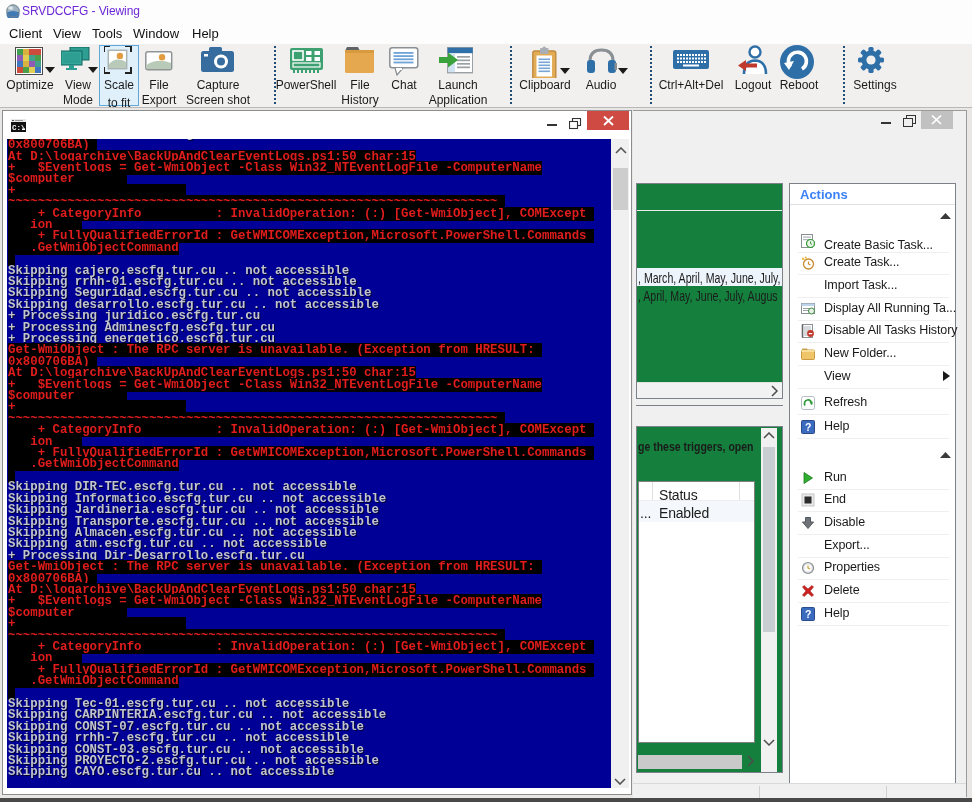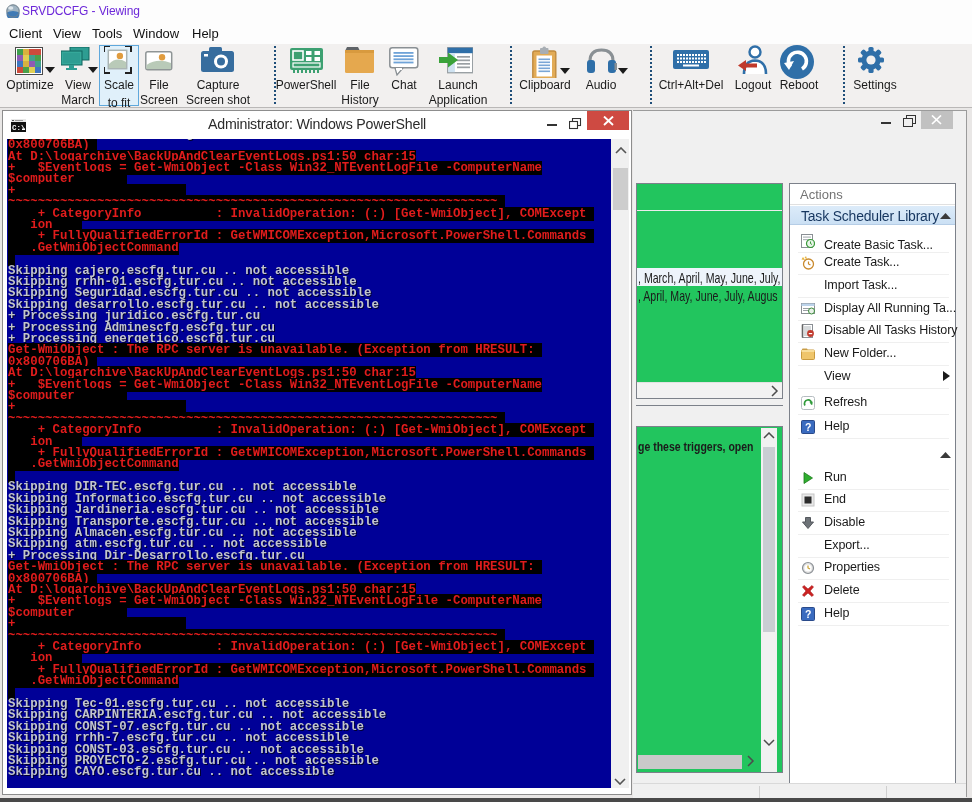--- a/index.html
+++ b/index.html
@@ -18,21 +18,21 @@
 #psclose{left:584px;top:0;width:42px;height:19px;background:#ce4a42}
 #console{left:4px;top:28px;width:604px;height:649px;background:#000097;overflow:hidden}
 #console pre{position:absolute;left:1px;top:-10.3px;font-family:"Liberation Mono",monospace;font-weight:bold;font-size:12.37px;line-height:11.414px;letter-spacing:0}
 #console .e{color:#e11c1c;background:#000000}
 #console .k{color:#c2c5cd;text-shadow:1px 1px 0 #000030}
 #psscroll{left:608px;top:28px;width:18px;height:649px;background:#f0f0f0}
 #psthumb{left:1.5px;top:29px;width:15px;height:42px;background:#cdcdcd}
 
 #tswin{left:633px;top:1px;width:334px;height:687px;background:#f0f0f0;border-top:1px solid #9b9b9b;border-right:1px solid #9b9b9b}
 #tsclose{left:288px;top:0;width:32px;height:18px;background:#c1c1c1}
-.pane{background:#22c55e;border:1px solid #7c818a;overflow:hidden}
+.pane{background:#15803d;border:1px solid #7c818a;overflow:hidden}
 #paneA{left:3px;top:72px;width:147px;height:216px}
 #rowA1{left:0;top:84px;width:145px;height:18px;background:#eef4fb}
 .prow{font-size:14.5px;color:#1b1b1b;white-space:nowrap;transform:scaleX(0.73);transform-origin:0 0}.trow{font-size:14px;color:#1b1b1b;white-space:nowrap;letter-spacing:-.2px}
 #paneAsb{left:0;top:198px;width:145px;height:16px;background:#f2f2f2;border-top:1px solid #e2e2e2}
 #lineA2{left:3px;top:294px;width:147px;height:0;border-top:1px solid #7c818a}
 #paneB{left:3px;top:315px;width:147px;height:347px}
 #tbl{position:absolute;left:1px;top:54px;width:117px;height:262px;border:1px solid #808080;background:#fff}
 #actions{left:156px;top:72px;width:167px;height:600px;background:#fff;border:1px solid #7c818a;border-bottom:none}
 .ahdr{left:0;width:165px;height:19px;background:linear-gradient(#dcebf9,#cbe0f4);border-bottom:1px solid #b5cde6;font-size:15.5px;color:#16365f;letter-spacing:-.2px}
 .ahdr span{position:absolute;left:11px;top:1px;transform:scaleX(0.9);transform-origin:0 0;white-space:nowrap}
@@ -230,25 +230,25 @@
       <rect x="-2.6" y="-13" width="5.2" height="7" rx="1.6" fill="#2f6fa8" transform="rotate(180 0 0)"></rect>
       <rect x="-2.6" y="-13" width="5.2" height="7" rx="1.6" fill="#2f6fa8" transform="rotate(225 0 0)"></rect>
       <rect x="-2.6" y="-13" width="5.2" height="7" rx="1.6" fill="#2f6fa8" transform="rotate(270 0 0)"></rect>
       <rect x="-2.6" y="-13" width="5.2" height="7" rx="1.6" fill="#2f6fa8" transform="rotate(315 0 0)"></rect>
       <circle cx="0" cy="0" r="9.5" fill="#2f6fa8"></circle>
       <circle cx="0" cy="0" r="4.6" fill="#f2f0ef"></circle>
     </g>
   </svg>
 <div class="abs tlbl" style="left:30px;top:78px;width:120px;margin-left:-60px">Optimize</div>
 <div class="abs tlbl" style="left:78px;top:78px;width:120px;margin-left:-60px">View</div>
-<div class="abs tlbl" style="left:78px;top:93px;width:120px;margin-left:-60px">March</div>
+<div class="abs tlbl" style="left:78px;top:93px;width:120px;margin-left:-60px">Mode</div>
 <div class="abs tlbl" style="left:119px;top:78px;width:120px;margin-left:-60px">Scale</div>
 <div class="abs tlbl" style="left:119px;top:96px;width:120px;margin-left:-60px">to fit</div>
 <div class="abs tlbl" style="left:159px;top:78px;width:120px;margin-left:-60px">File</div>
-<div class="abs tlbl" style="left:159px;top:93px;width:120px;margin-left:-60px">Screen</div>
+<div class="abs tlbl" style="left:159px;top:93px;width:120px;margin-left:-60px">Export</div>
 <div class="abs tlbl" style="left:218px;top:78px;width:120px;margin-left:-60px">Capture</div>
 <div class="abs tlbl" style="left:218px;top:93px;width:120px;margin-left:-60px">Screen shot</div>
 <div class="abs tlbl" style="left:306px;top:78px;width:120px;margin-left:-60px">PowerShell</div>
 <div class="abs tlbl" style="left:360px;top:78px;width:120px;margin-left:-60px">File</div>
 <div class="abs tlbl" style="left:360px;top:93px;width:120px;margin-left:-60px">History</div>
 <div class="abs tlbl" style="left:404px;top:78px;width:120px;margin-left:-60px">Chat</div>
 <div class="abs tlbl" style="left:458px;top:78px;width:120px;margin-left:-60px">Launch</div>
 <div class="abs tlbl" style="left:458px;top:93px;width:120px;margin-left:-60px">Application</div>
 <div class="abs tlbl" style="left:545px;top:78px;width:120px;margin-left:-60px">Clipboard</div>
 <div class="abs tlbl" style="left:601px;top:78px;width:120px;margin-left:-60px">Audio</div>
@@ -287,31 +287,37 @@
     <div class="abs pane" id="paneB">
       <div class="abs" style="left:1px;top:13px;font-size:12.5px;font-weight:bold;color:#1b1b1b;white-space:nowrap;width:152px;transform:scaleX(0.84);transform-origin:0 0">ge these triggers, open</div>
       <div class="abs" style="left:124px;top:1px;width:16px;height:345px;background:#f1f1f1"></div>
       <svg class="abs" style="left:126px;top:5px" width="12" height="12" viewBox="0 0 12 12">
           <path d="M1 6 L6 1 L11 6" fill="none" stroke="#4c4c4c" stroke-width="1.5"></path>
         </svg>
       <div class="abs" style="left:126px;top:20px;width:12px;height:185px;background:#c9ced3"></div>
       <svg class="abs" style="left:126px;top:312px" width="12" height="12" viewBox="0 0 12 12">
           <path d="M1 1 L6 6 L11 1" fill="none" stroke="#4c4c4c" stroke-width="1.5"></path>
         </svg>
+      <div class="abs" id="tbl">
+        <div class="abs" style="left:13px;top:0;width:1px;height:18px;background:#e0e0e0"></div>
+        <div class="abs" style="left:100px;top:0;width:1px;height:18px;background:#e0e0e0"></div>
+        <div class="abs" style="left:0;top:18px;width:115px;height:1px;background:#ededed"></div>
+        <div class="abs trow" style="left:20px;top:5px">Status</div>
+        <div class="abs" style="left:0;top:19px;width:115px;height:21px;background:#f4f8fc"></div>
+        <div class="abs trow" style="left:1px;top:23px">...</div>
+        <div class="abs trow" style="left:20px;top:23px">Enabled</div>
+      </div>
       <div class="abs" style="left:1px;top:328px;width:104px;height:14px;background:#c9c9c9"></div>
       <svg class="abs" style="left:110px;top:328px" width="12" height="12" viewBox="0 0 12 12">
           <path d="M1 1 L6 6 L1 11" fill="none" stroke="#4c4c4c" stroke-width="1.5"></path>
         </svg>
     </div>
     <div class="abs" id="actions">
-      <div class="abs" style="left:10px;top:3px;font-size:13px;font-weight:normal;color:#737373">Actions</div>
+      <div class="abs" style="left:10px;top:3px;font-size:13px;font-weight:bold;color:#3b82f6">Actions</div>
       <div class="abs" style="left:0;top:20px;width:165px;height:1px;background:#e0e0e0"></div>
-      <div class="abs ahdr" style="top:22px">
-          <span>Task Scheduler Library</span>
-        </div>
       <svg class="abs" style="left:150px;top:29px" width="11" height="6" viewBox="0 0 11 6">
           <path d="M5.5 0 L11 6 L0 6 Z" fill="#3a3a3a"></path>
         </svg>
       <div class="abs aitem" style="top:54px">Create Basic Task...</div>
         <svg class="abs" style="left:11px;top:50px" width="14" height="14" viewBox="0 0 14 14">
           <rect x="0.5" y="0.5" width="11" height="13" fill="#fff" stroke="#8a8f94"></rect>
           <rect x="2" y="2.5" width="8" height="1.2" fill="#b0b5ba"></rect>
           <rect x="2" y="5" width="8" height="1.2" fill="#b0b5ba"></rect>
           <circle cx="9.5" cy="9.5" r="4" fill="#e8f4e8" stroke="#3a9a3a" stroke-width="1.2"></circle>
           <path d="M9.5 7.5 L9.5 9.5 L11 10.5" stroke="#3a9a3a" fill="none"></path>
@@ -413,21 +419,20 @@
       <svg class="abs" style="left:153px;top:187px" width="7" height="10" viewBox="0 0 7 10">
           <path d="M0 0 L7 5 L0 10 Z" fill="#1a1a1a"></path>
         </svg>
     </div>
     <div class="abs" id="tsstatus">
       <div class="abs" style="left:126px;top:2px;width:1px;height:12px;background:#cfcfcf"></div>
       <div class="abs" style="left:253px;top:2px;width:1px;height:12px;background:#cfcfcf"></div>
     </div>
   </div>
   <div class="abs" id="pswin">
-    <div class="abs" id="pstitle">Administrator: Windows PowerShell</div>
     <svg class="abs" style="left:8px;top:8px" width="15" height="13" viewBox="0 0 15 13">
         <rect x="0" y="0" width="15" height="13" fill="#111"></rect>
         <rect x="0" y="0" width="15" height="3" fill="#e8e8e8"></rect>
         <rect x="1" y="1" width="2" height="1" fill="#555"></rect>
         <rect x="4" y="1" width="8" height="1" fill="#999"></rect>
         <text x="1" y="10.5" font-family="Liberation Mono" font-size="7.5" font-weight="bold" fill="#fff">C:\</text>
         <rect x="11" y="9.5" width="3" height="1.5" fill="#fff"></rect>
       </svg>
     <div class="abs" style="left:544px;top:13px;width:10px;height:2px;background:#333"></div>
       <svg class="abs" style="left:566px;top:7px" width="13" height="12" viewBox="0 0 13 12">

